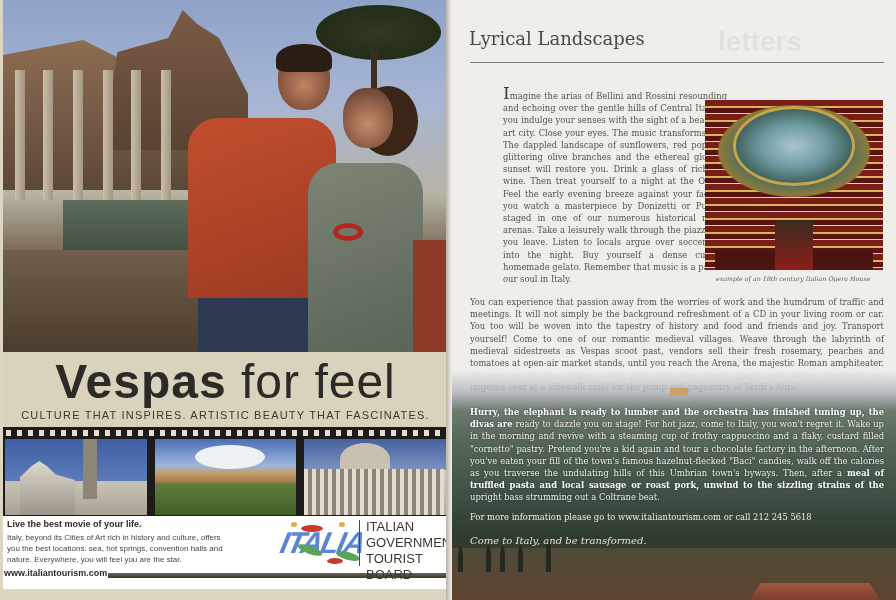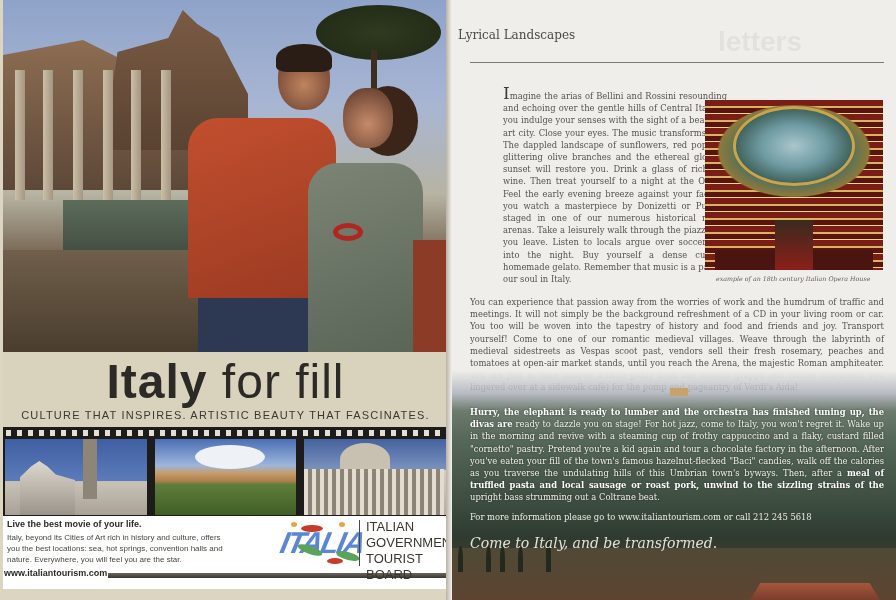--- a/index.html
+++ b/index.html
@@ -70,42 +70,42 @@
 #board-div{position:absolute;left:356px;top:4px;width:1px;height:46px;background:#4a463e;}
 #board{position:absolute;left:363px;top:3px;font-family:"Liberation Sans",sans-serif;font-size:13px;line-height:16px;color:#3a3630;}
 
 
 #gutter{position:absolute;left:446px;top:0;width:6px;height:600px;background:linear-gradient(90deg,#b8b2a6,#f3f1ec);}
 
 
 #right{position:absolute;left:450px;top:0;width:446px;height:600px;background:#efeeea;overflow:hidden;}
 #ghost{position:absolute;left:248px;top:26px;font-family:"Liberation Sans",sans-serif;font-size:28px;font-weight:bold;color:rgba(0,0,0,0.05);margin-left:20px;}
 #adlabel{position:absolute;left:0;top:10px;width:396px;text-align:center;font-family:"Liberation Sans",sans-serif;font-size:8px;letter-spacing:1.3px;color:#6a6a66;}
-#title{position:absolute;left:8px;top:28px;font-family:"DejaVu Serif",serif;font-size:12px;color:#4a4946;}
+#title{position:absolute;left:19px;top:28px;font-family:"DejaVu Serif",serif;font-size:18px;color:#4a4946;}
 #title-rule{position:absolute;left:20px;top:62px;width:414px;height:1px;background:#7b7a76;}
 #para1{position:absolute;left:20px;top:88px;width:224px;font-family:"DejaVu Serif",serif;font-size:8.4px;line-height:12.2px;color:#55534e;text-align:justify;margin-left:33px;}
 #para1 .dropcap{font-size:17px;line-height:10px;color:#3a3935;}
 #opera{position:absolute;left:255px;top:100px;width:178px;height:170px;overflow:hidden;
   background:radial-gradient(ellipse 60% 38% at 50% 30%,#5c8fa0 0%,#3e6b6a 45%,#8c7a3a 70%,transparent 72%),
   repeating-linear-gradient(180deg,#7a1d16 0 6px,#d9b45c 6px 8px,#5a140f 8px 13px,#f1d789 13px 14px);}
 #opera .cup{position:absolute;left:28px;top:6px;width:122px;height:80px;border-radius:50%;background:radial-gradient(ellipse,#a9c6cc 0%,#6f9ba2 40%,#3a5c54 75%,#b49a47 100%);border:3px solid #c8a54a;}
 #opera .stage{position:absolute;left:70px;top:120px;width:38px;height:50px;background:linear-gradient(180deg,#3a2a1f,#8c1f18);}
 #opera .floor{position:absolute;left:10px;top:150px;width:158px;height:20px;background:#4a1410;}
 #caption{position:absolute;left:266px;top:275px;font-family:"DejaVu Serif",serif;font-style:italic;font-size:6.3px;color:#5e5c57;}
 #para2{position:absolute;left:20px;top:296px;width:414px;font-family:"DejaVu Serif",serif;font-size:8.4px;line-height:12.2px;color:#55534e;text-align:justify;}
 #landscape{position:absolute;left:0;top:370px;width:446px;height:230px;
   background:linear-gradient(180deg,rgba(239,238,234,1) 0%,rgba(170,175,185,0.8) 10%,#6b7a6c 18%,#56685a 30%,#3f5043 55%,#2f3b30 72%,#3a3a2c 82%,#52402e 100%);}
 #landscape .trees{position:absolute;left:0;top:178px;width:446px;height:52px;background:linear-gradient(180deg,#4e4a36,#5e4431);}
 #landscape .cypress{position:absolute;bottom:28px;width:5px;height:26px;border-radius:50% 50% 0 0;background:#23291d;}
 #landscape .roof{position:absolute;left:300px;top:213px;width:130px;height:17px;background:linear-gradient(180deg,#a4573d,#7a3e2c);clip-path:polygon(8% 0,92% 0,100% 100%,0 100%);}
 #landscape .house{position:absolute;left:220px;top:18px;width:18px;height:8px;background:#c8a26a;}
 #para3{position:absolute;left:20px;top:406px;width:414px;font-family:"DejaVu Serif",serif;font-size:8.4px;line-height:12.2px;color:#f2f0ea;text-align:justify;text-shadow:0 0 2px rgba(0,0,0,0.5);}
 #para3 b{font-weight:bold;color:#ffffff;}
 #moreinfo{position:absolute;left:20px;top:512px;font-family:"DejaVu Serif",serif;font-size:8.4px;color:#eceae3;}
-#closing{position:absolute;left:20px;top:535px;font-family:"DejaVu Serif",serif;font-style:italic;font-size:14px;color:#e4e2db;}
+#closing{position:absolute;left:20px;top:535px;font-family:"DejaVu Serif",serif;font-style:italic;font-size:10px;color:#e4e2db;}
 </style>
 </head>
 <body>
 
 <div id="left">
   <div id="hero" title="Young couple laughing at ancient Roman ruins">
     <div class="ruin a"></div>
     <div class="ruin b"></div>
     <div class="col" style="left:12px"></div>
     <div class="col" style="left:40px"></div>
@@ -126,21 +126,21 @@
     <div class="woman">
       <div class="top"></div>
         <div class="hair"></div>
         <div class="head"></div>
         <div class="bangle"></div>
     </div>
     <div class="bag"></div>
   </div>
 
   <div id="tagband">
-    <div id="headline"><span class="bold">Italy</span><span> for fill</span></div>
+    <div id="headline"><span class="bold">Vespas</span><span> for feel</span></div>
     <div id="subline">CULTURE THAT INSPIRES. ARTISTIC BEAUTY THAT FASCINATES.</div>
   </div>
 
   <div class="perf" id="perf-top"></div>
   <div id="frames">
     <div class="frame siena" title="Gothic cathedral with bell tower">
         <div class="cath"></div>
         <div class="tower"></div>
       </div>
     <div class="frame hill" title="Hilltop town under blue sky">

